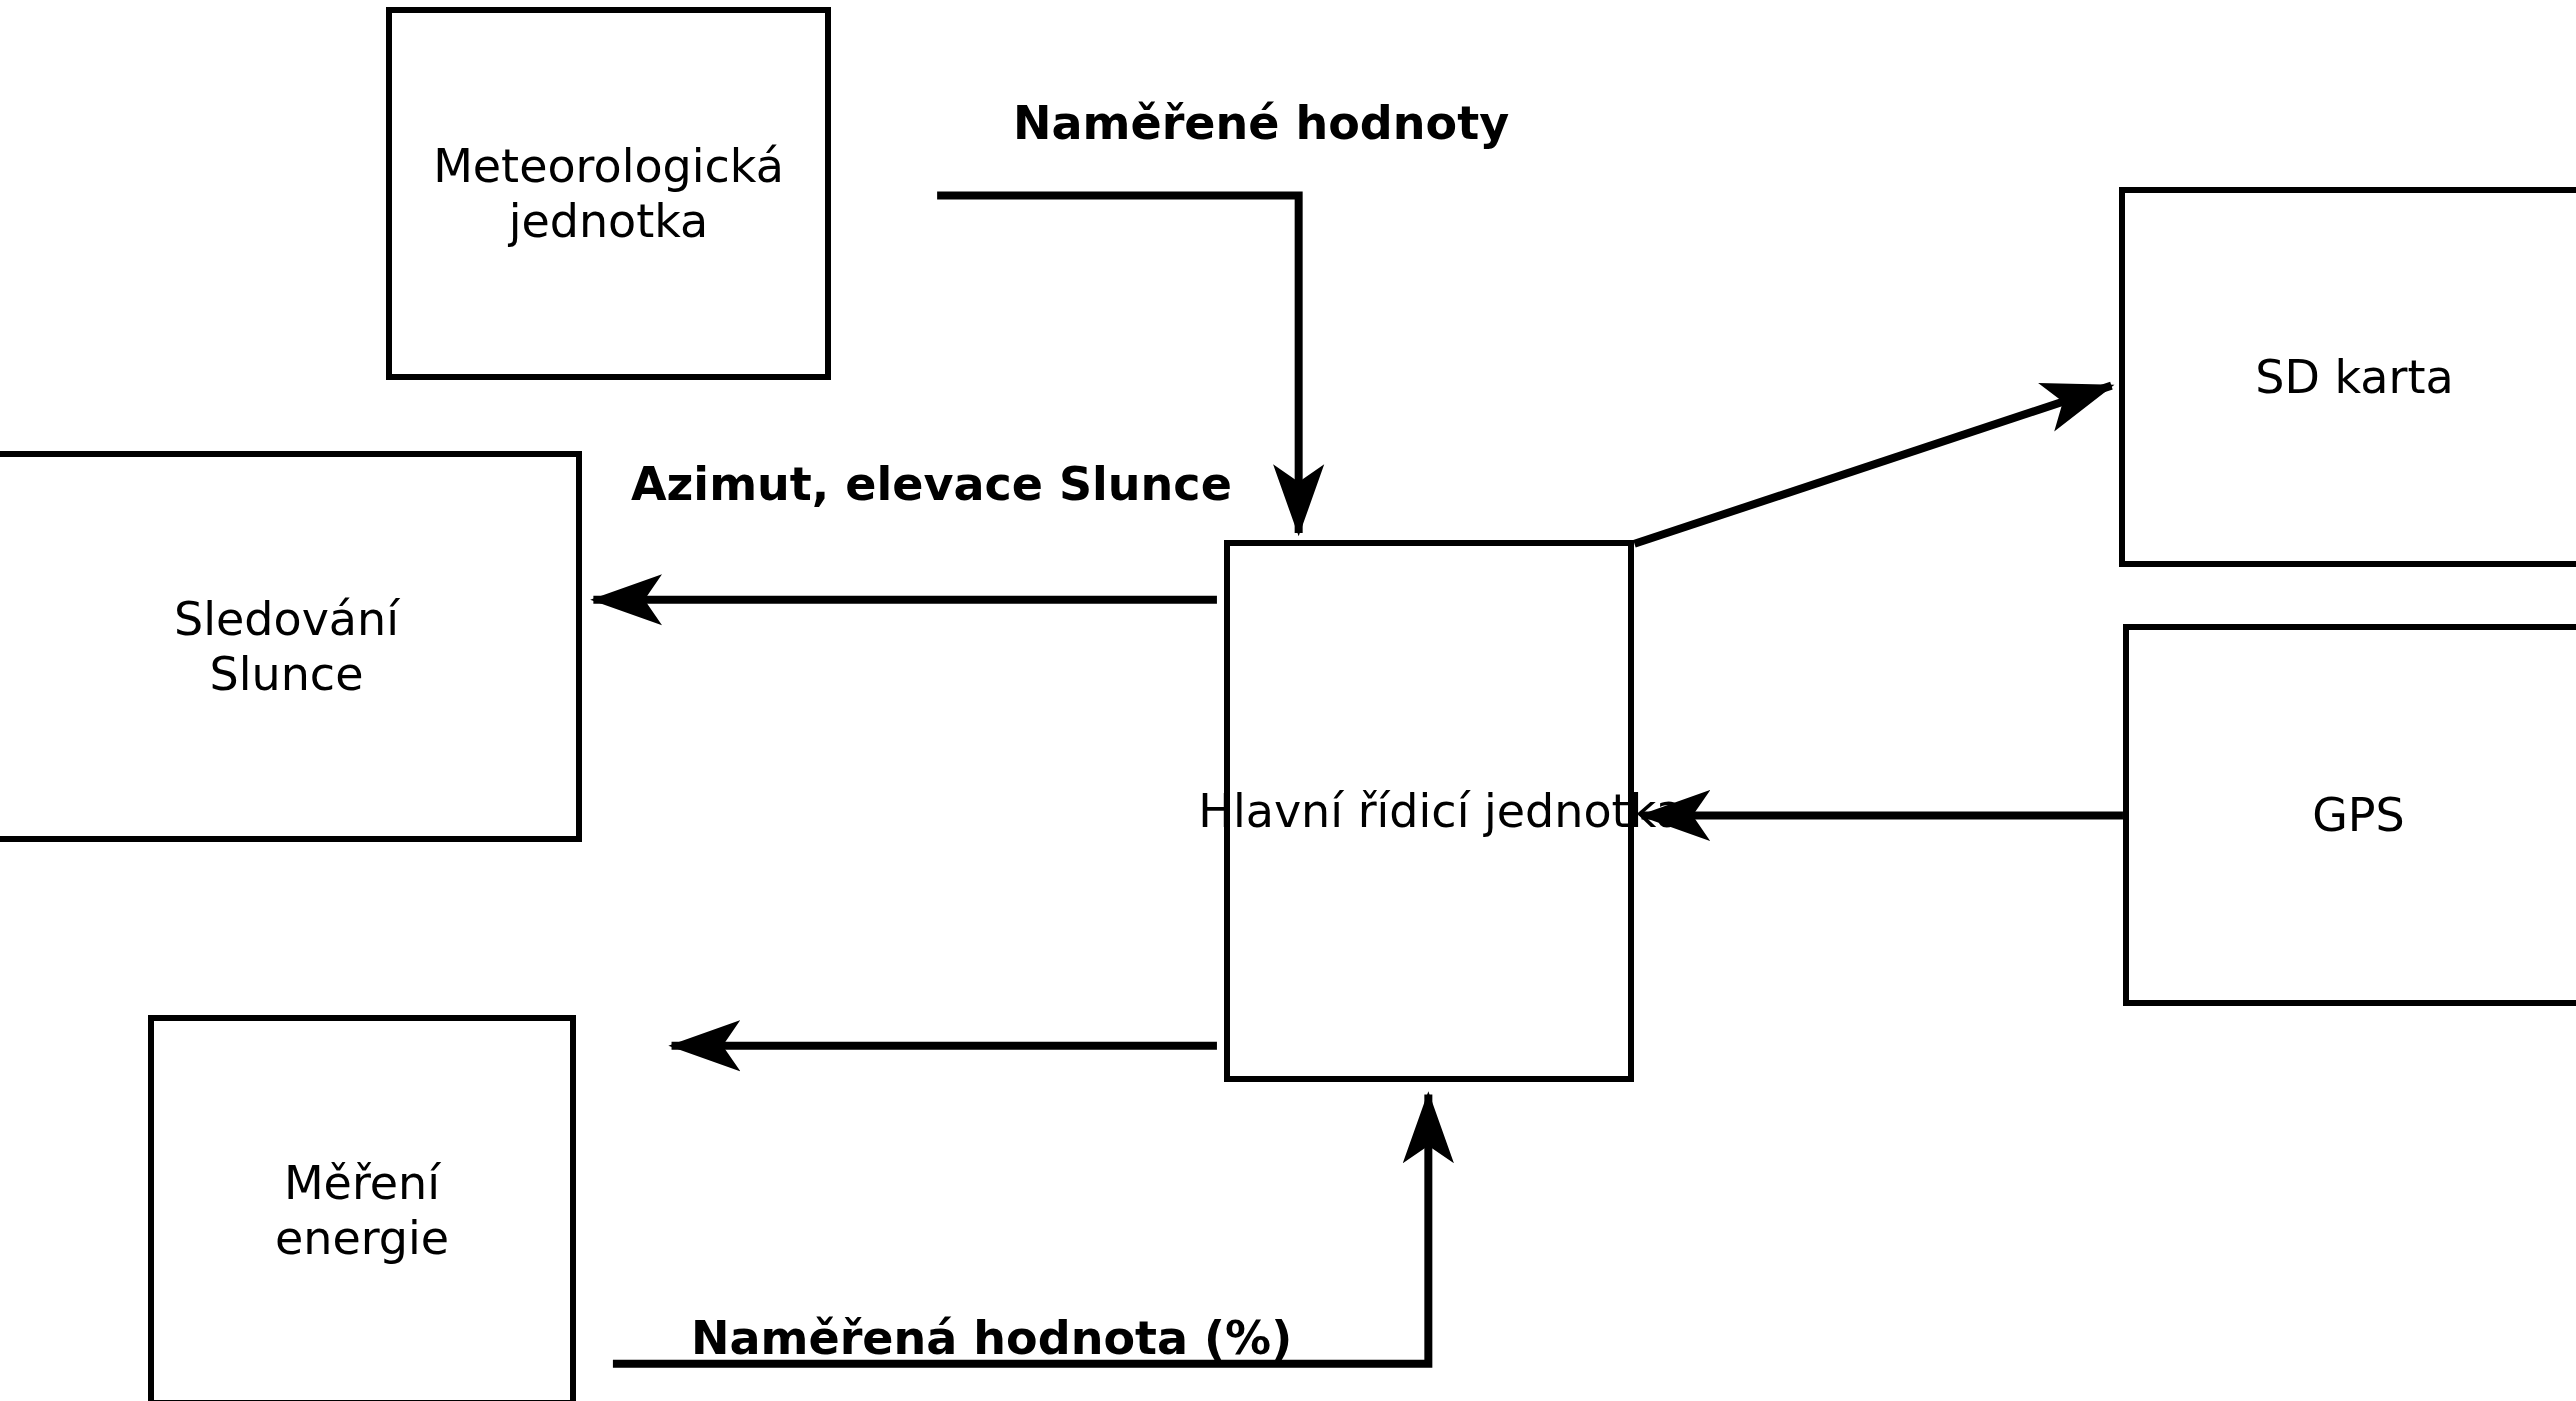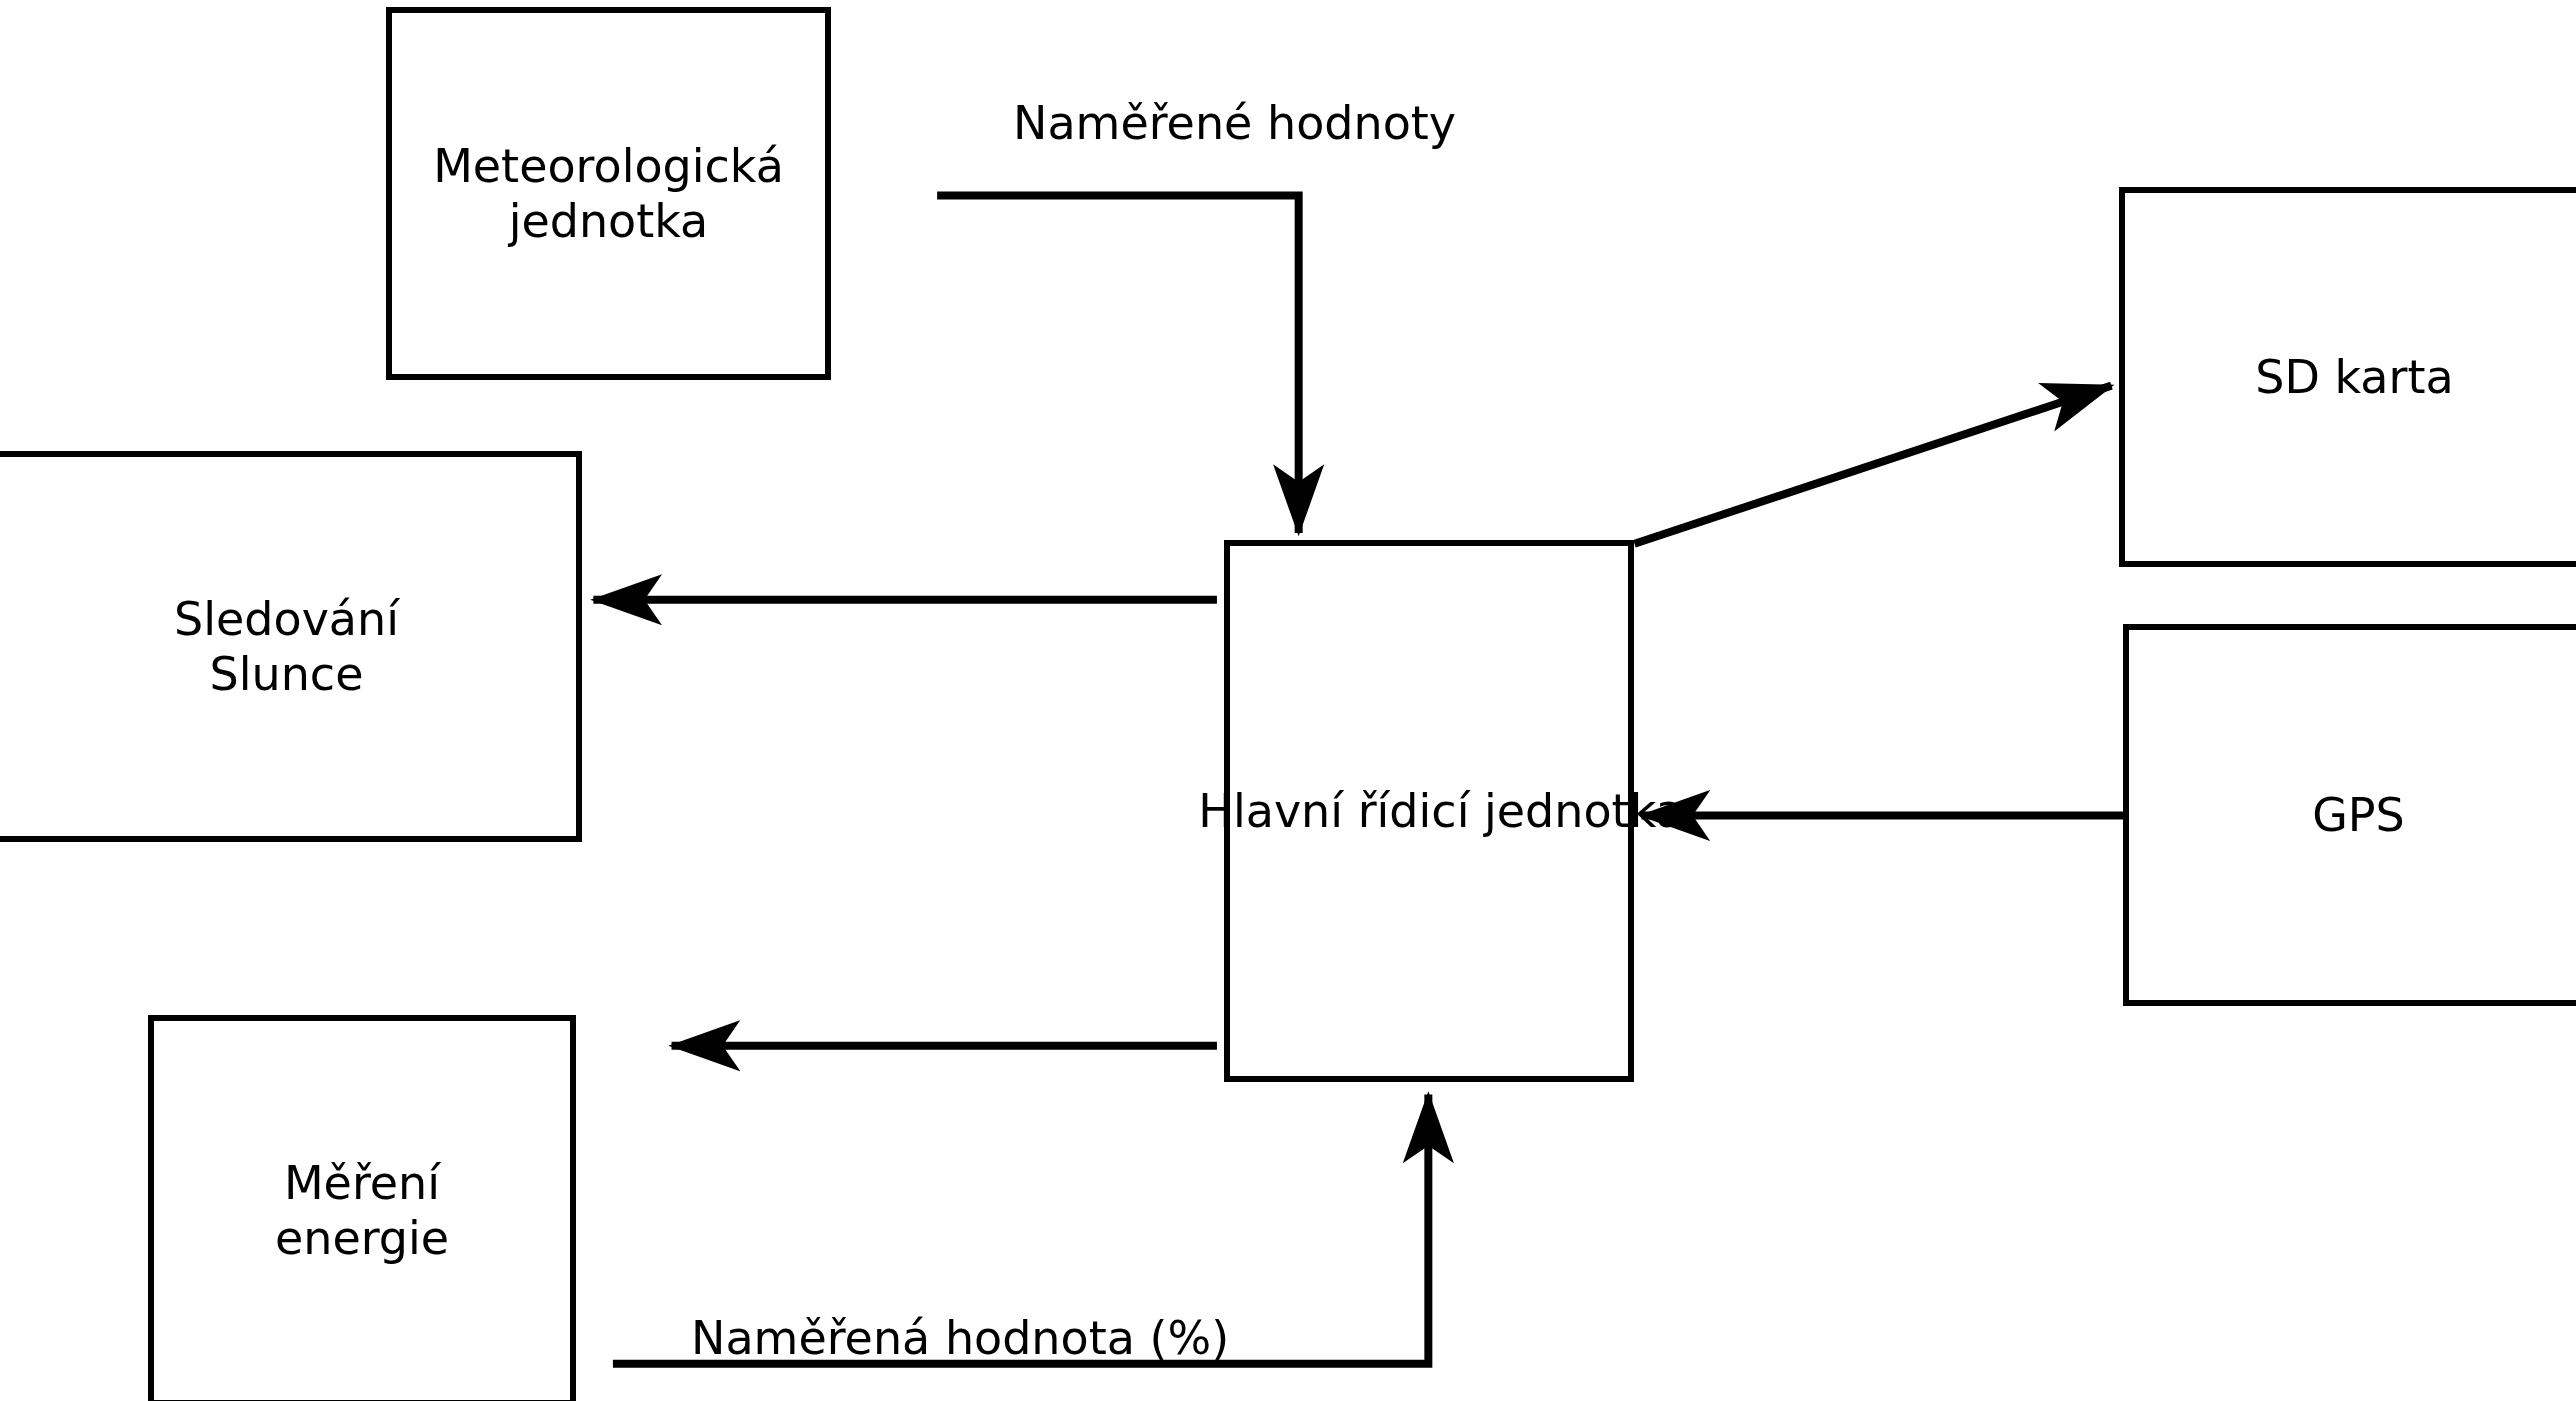--- a/index.html
+++ b/index.html
@@ -40,21 +40,21 @@
     color: #000000;
     white-space: pre-line;
     font-weight: 400;
   }
   .edge-label {
     position: absolute;
     font-size: 46px;
     line-height: 1.18;
     color: #000000;
     white-space: pre-line;
-    font-weight: 400;
+    font-weight: 700;
   }
 </style>
 </head>
 <body>
 
 <div id="canvas">
 
   <svg class="diagram-layer" viewBox="0 0 2900 1578" xmlns="http://www.w3.org/2000/svg">
     <defs>
       <marker id="arrowhead" markerWidth="10" markerHeight="10" refX="8.6" refY="3.4" orient="auto" markerUnits="strokeWidth">
@@ -109,18 +109,19 @@
     <span class="node-label">GPS</span>
   </div>
 
   <div class="node-box" style="left:148px; top:1015px; width:428px; height:391px;">
     <span class="node-label">Měření
 energie</span>
   </div>
 
   <div class="edge-label" style="left:1013px; top:96px;">Naměřené hodnoty</div>
 
+  <div class="edge-label" style="left:631px; top:457px;">Azimut, elevace Slunce</div>
 
 
   <div class="edge-label" style="left:691px; top:1311px;">Naměřená hodnota (%)</div>
 
 </div>
 
 
 </body></html>

